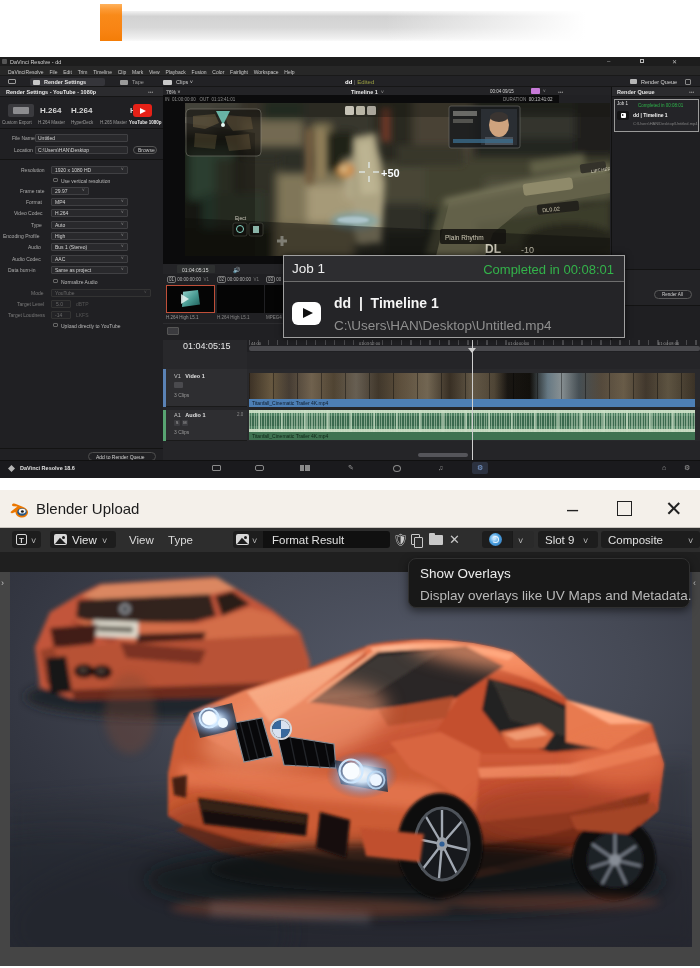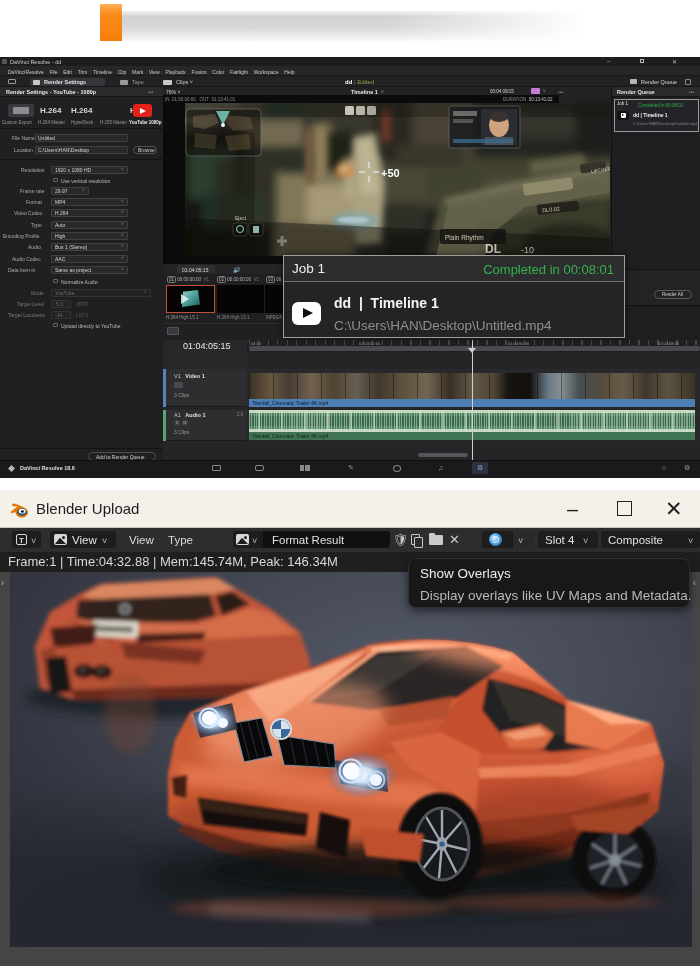--- a/index.html
+++ b/index.html
@@ -424,29 +424,28 @@
       <div class="abs" style="left:414px;top:47px;width:9px;height:11px;border:1.3px solid #c9c9c9;border-radius:1px;background:#2d2d2d;"></div>
       <div class="abs" style="left:429px;top:45px;width:14px;height:10px;background:#c9c9c9;border-radius:1px;"></div>
       <div class="abs" style="left:429px;top:43px;width:6px;height:3px;background:#c9c9c9;border-radius:1px 1px 0 0;"></div>
       <div class="abs" style="left:449px;top:42px;font-size:13px;color:#c9c9c9;">✕</div>
       <div class="abs" style="left:482px;top:41px;width:30px;height:17px;background:#1d1d1d;border-radius:3px 0 0 3px;"></div>
       <div class="abs" style="left:489px;top:43px;width:13px;height:13px;border-radius:50%;background:radial-gradient(circle at 40% 40%,#bfe3ff 12%,#4aa0e0 45%,#2f6fb0 100%);"></div>
       <div class="abs" style="left:492px;top:46px;width:7px;height:7px;border:1.4px solid #eaf5ff;border-radius:50%;border-left-color:transparent;"></div>
       <div class="abs" style="left:512px;top:41px;width:22px;height:17px;background:#2a2a2a;border-radius:0 3px 3px 0;border-left:1px solid #1a1a1a;"></div>
       <div class="abs" style="left:518px;top:46px;font-size:9px;color:#c0c0c0;">˅</div>
       <div class="abs" style="left:538px;top:41px;width:60px;height:17px;background:#1d1d1d;border-radius:3px;"></div>
-      <div class="abs" style="left:545px;top:43.5px;font-size:11.5px;color:#e0e0e0;">Slot 4</div>
+      <div class="abs" style="left:545px;top:43.5px;font-size:11.5px;color:#e0e0e0;">Slot 9</div>
       <div class="abs" style="left:583px;top:46px;font-size:9px;color:#c0c0c0;">˅</div>
       <div class="abs" style="left:601px;top:41px;width:99px;height:17px;background:#1d1d1d;border-radius:3px;"></div>
       <div class="abs" style="left:608px;top:43.5px;font-size:11.5px;color:#e0e0e0;">Composite</div>
       <div class="abs" style="left:688px;top:46px;font-size:9px;color:#c0c0c0;">˅</div>
     </div>
 
     <div class="abs" style="left:0;top:62px;width:700px;height:20px;background:#1f1f1f;"></div>
-    <div class="abs" style="left:8px;top:64px;font-size:13px;color:#d8d8d8;">Frame:1 | Time:04:32.88 | Mem:145.74M, Peak: 146.34M</div>
 
     <div class="abs" style="left:0;top:82px;width:700px;height:394px;background:#454545;"></div>
     <div id="carwrap" class="abs" style="left:10px;top:82px;width:682px;height:375px;background:#41454f;overflow:hidden;">
       <svg width="682" height="375" viewBox="0 0 682 375">
         <defs>
           <radialGradient id="bg" cx="60%" cy="27%" r="80%">
             <stop offset="0%" stop-color="#545968"></stop>
             <stop offset="40%" stop-color="#454955"></stop>
             <stop offset="75%" stop-color="#343742"></stop>
             <stop offset="100%" stop-color="#2a2d36"></stop>

